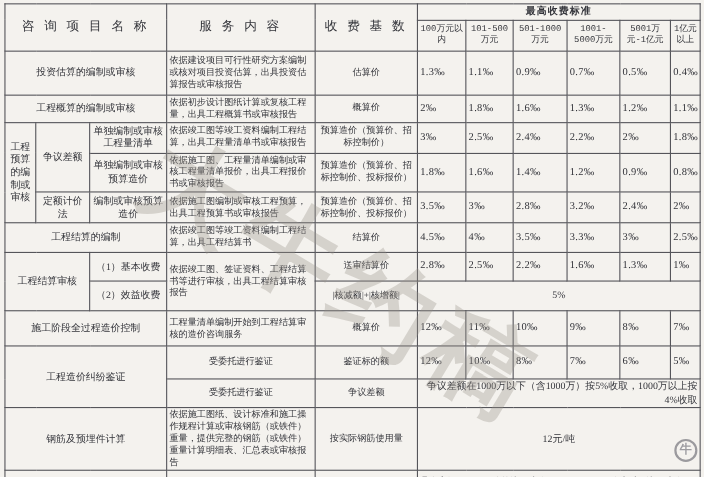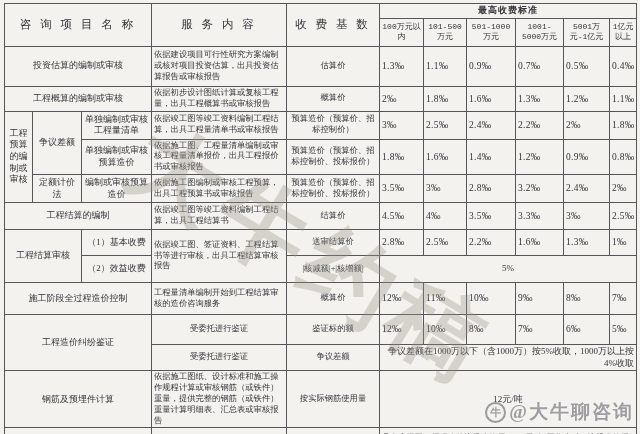--- a/index.html
+++ b/index.html
@@ -200,15 +200,14 @@
       <td class="base">工时</td>
       <td class="long" colspan="6">具有高级工程师职称的注册造价师：190元/人·工作小时；注册造价师或高级职称的咨询人员：150元/人·工作小时；一般咨询人员：100元/人·工作小时；工程造价专业人员：80元/人·工作小时</td>
     </tr>
   </tbody>
     </table>
 
   <div class="wm-diag">大牛约稿</div>
 
   <div class="wm-badge">
     <span class="circ">牛</span>
-    <span>@大牛聊咨询</span>
   </div>
 </div>
 
 </body></html>

